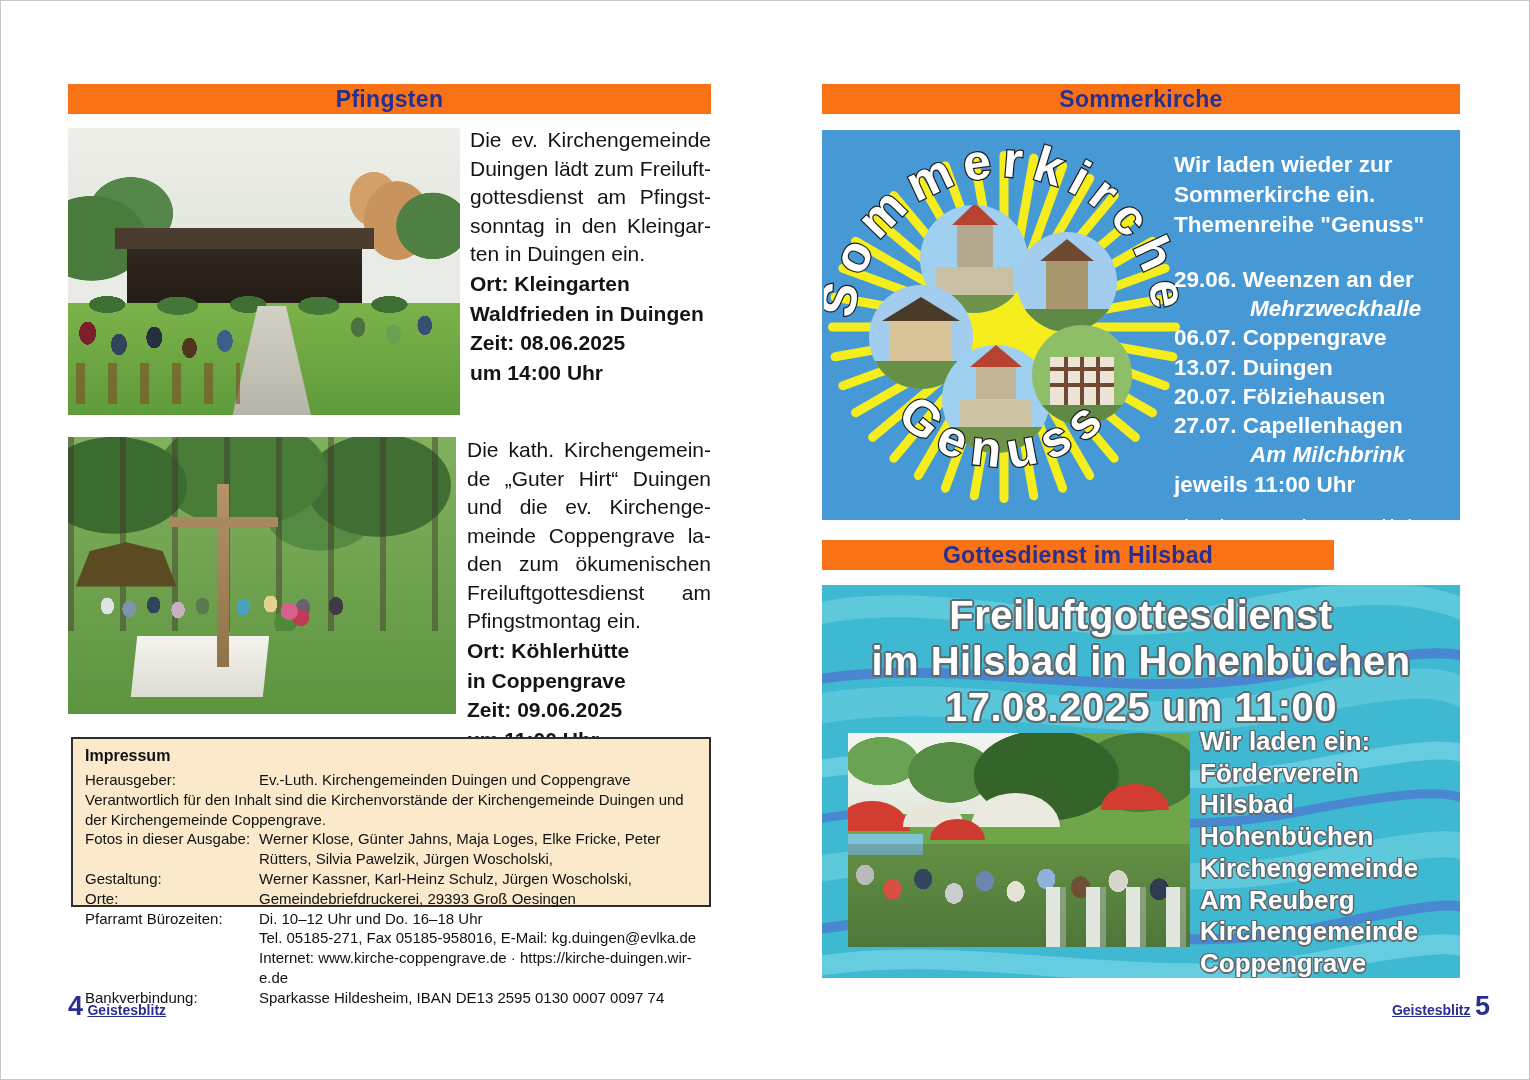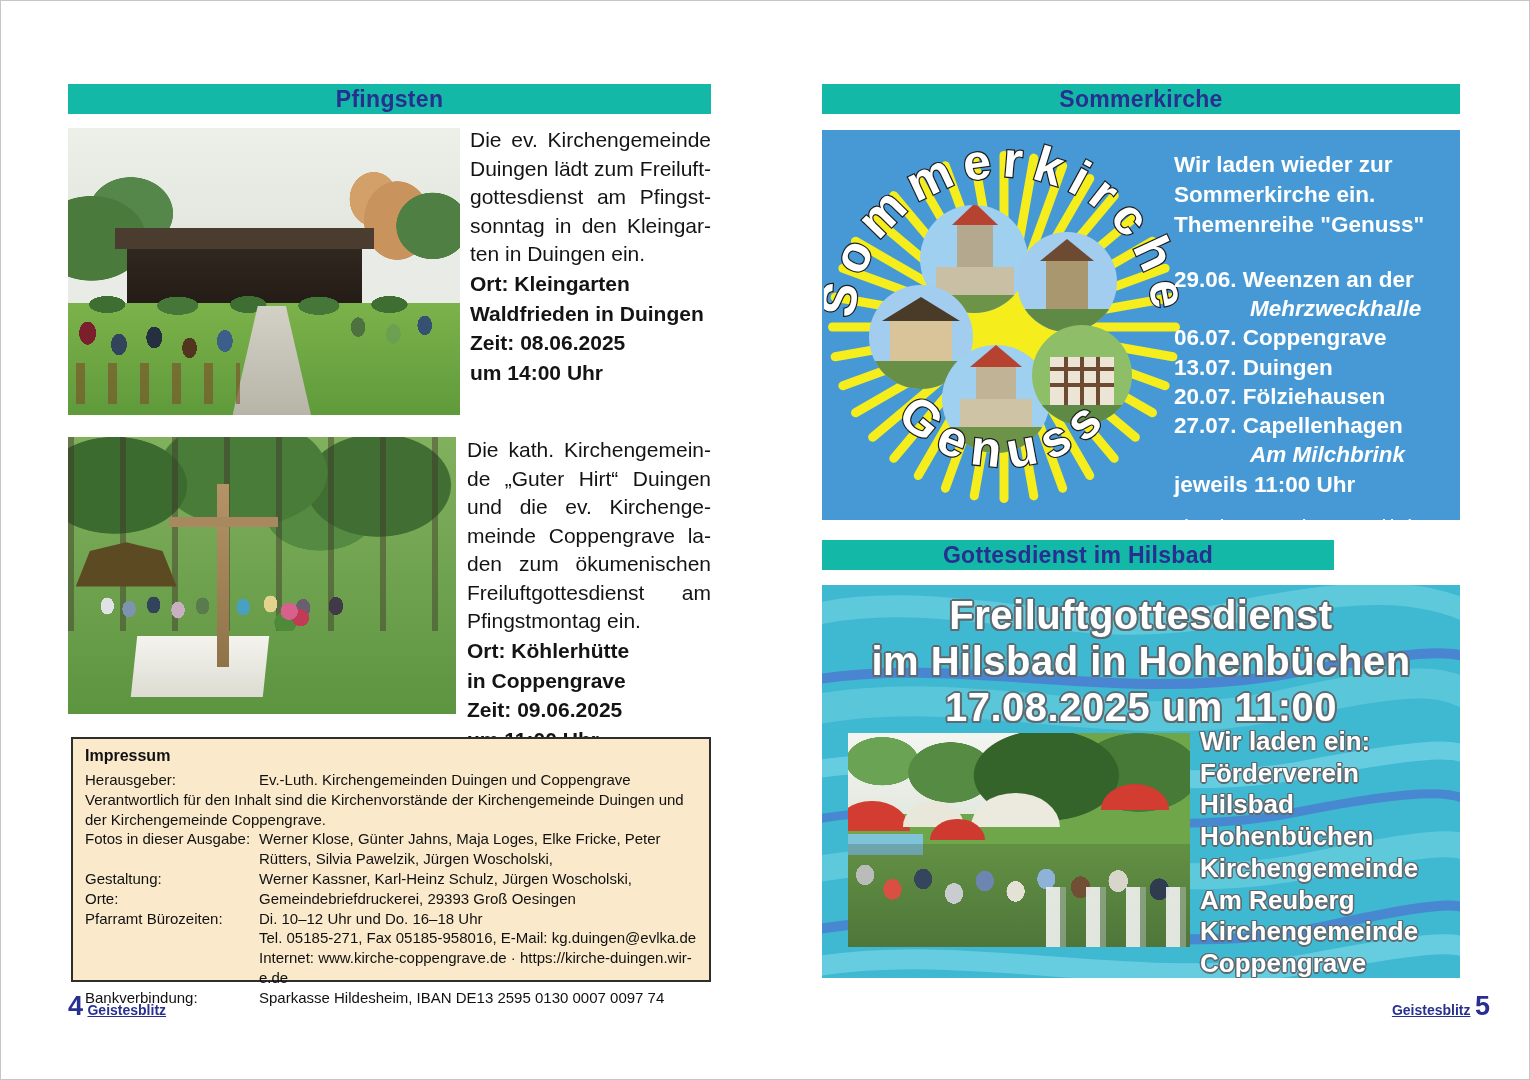--- a/index.html
+++ b/index.html
@@ -1,21 +1,21 @@
 <!DOCTYPE html>
 <html lang="de"><head>
 <meta charset="utf-8">
 <style>
   html,body{margin:0;padding:0}
   body{width:1530px;height:1080px;position:relative;background:#ffffff;
        font-family:"Liberation Sans", sans-serif;color:#141414;}
   .sheet{position:absolute;inset:0;outline:1px solid #c6c6c6;outline-offset:-1px;}
 
   
-  .bar{position:absolute;height:30px;background:#14b8a6;display:flex;align-items:center;
+  .bar{position:absolute;height:30px;background:#f97316;display:flex;align-items:center;
        justify-content:center;font-weight:bold;font-size:23px;color:#272f90;letter-spacing:.3px;}
   #bar-pf{left:68px;top:84px;width:643px;}
   #bar-sk{left:822px;top:84px;width:638px;}
   #bar-gh{left:822px;top:540px;width:512px;}
 
   
   .textcol{position:absolute;font-size:21px;line-height:1.36;text-align:justify;
            hyphens:manual;-webkit-hyphens:manual;}
   #text1{left:470px;top:126px;width:241px;}
   #text2{left:467px;top:436px;width:244px;}
@@ -108,21 +108,21 @@
     radial-gradient(ellipse 15px 17px at 49% 46%, #e4e2d5 0 60%, transparent 61%),
     radial-gradient(ellipse 15px 17px at 58% 34%, #8fb3d8 0 60%, transparent 61%),
     radial-gradient(ellipse 16px 18px at 68% 42%, #704f35 0 60%, transparent 61%),
     radial-gradient(ellipse 16px 18px at 79% 36%, #d8d5ca 0 60%, transparent 61%),
     radial-gradient(ellipse 16px 18px at 91% 44%, #2f3c50 0 60%, transparent 61%),
     linear-gradient(rgba(60,80,50,.25),rgba(40,60,40,.45));}
   .p3-chairs{left:58%;top:72%;width:42%;height:28%;background:
     repeating-linear-gradient(90deg, rgba(240,242,240,.9) 0 14px, rgba(180,188,184,.5) 14px 20px, transparent 20px 40px);}
 
   
-  .impressum{position:absolute;left:71px;top:737px;width:640px;height:245px;background:#faeacb;
+  .impressum{position:absolute;left:71px;top:737px;width:640px;height:170px;background:#faeacb;
     border:2px solid #2e2e2e;box-sizing:border-box;padding:8px 12px 6px 12px;color:#111;}
   .imp-title{font-weight:bold;font-size:16px;margin-bottom:5px;}
   .imp-grid{display:grid;grid-template-columns:166px 1fr;column-gap:8px;font-size:15px;line-height:1.32;}
   .imp-grid .full{grid-column:1/3;}
 
   
   .pfoot{position:absolute;top:991px;color:#272f90;font-weight:bold;}
   #foot-l{left:68px;}
   #foot-r{left:822px;width:668px;text-align:right;}
   .pnum{font-size:27px;}

